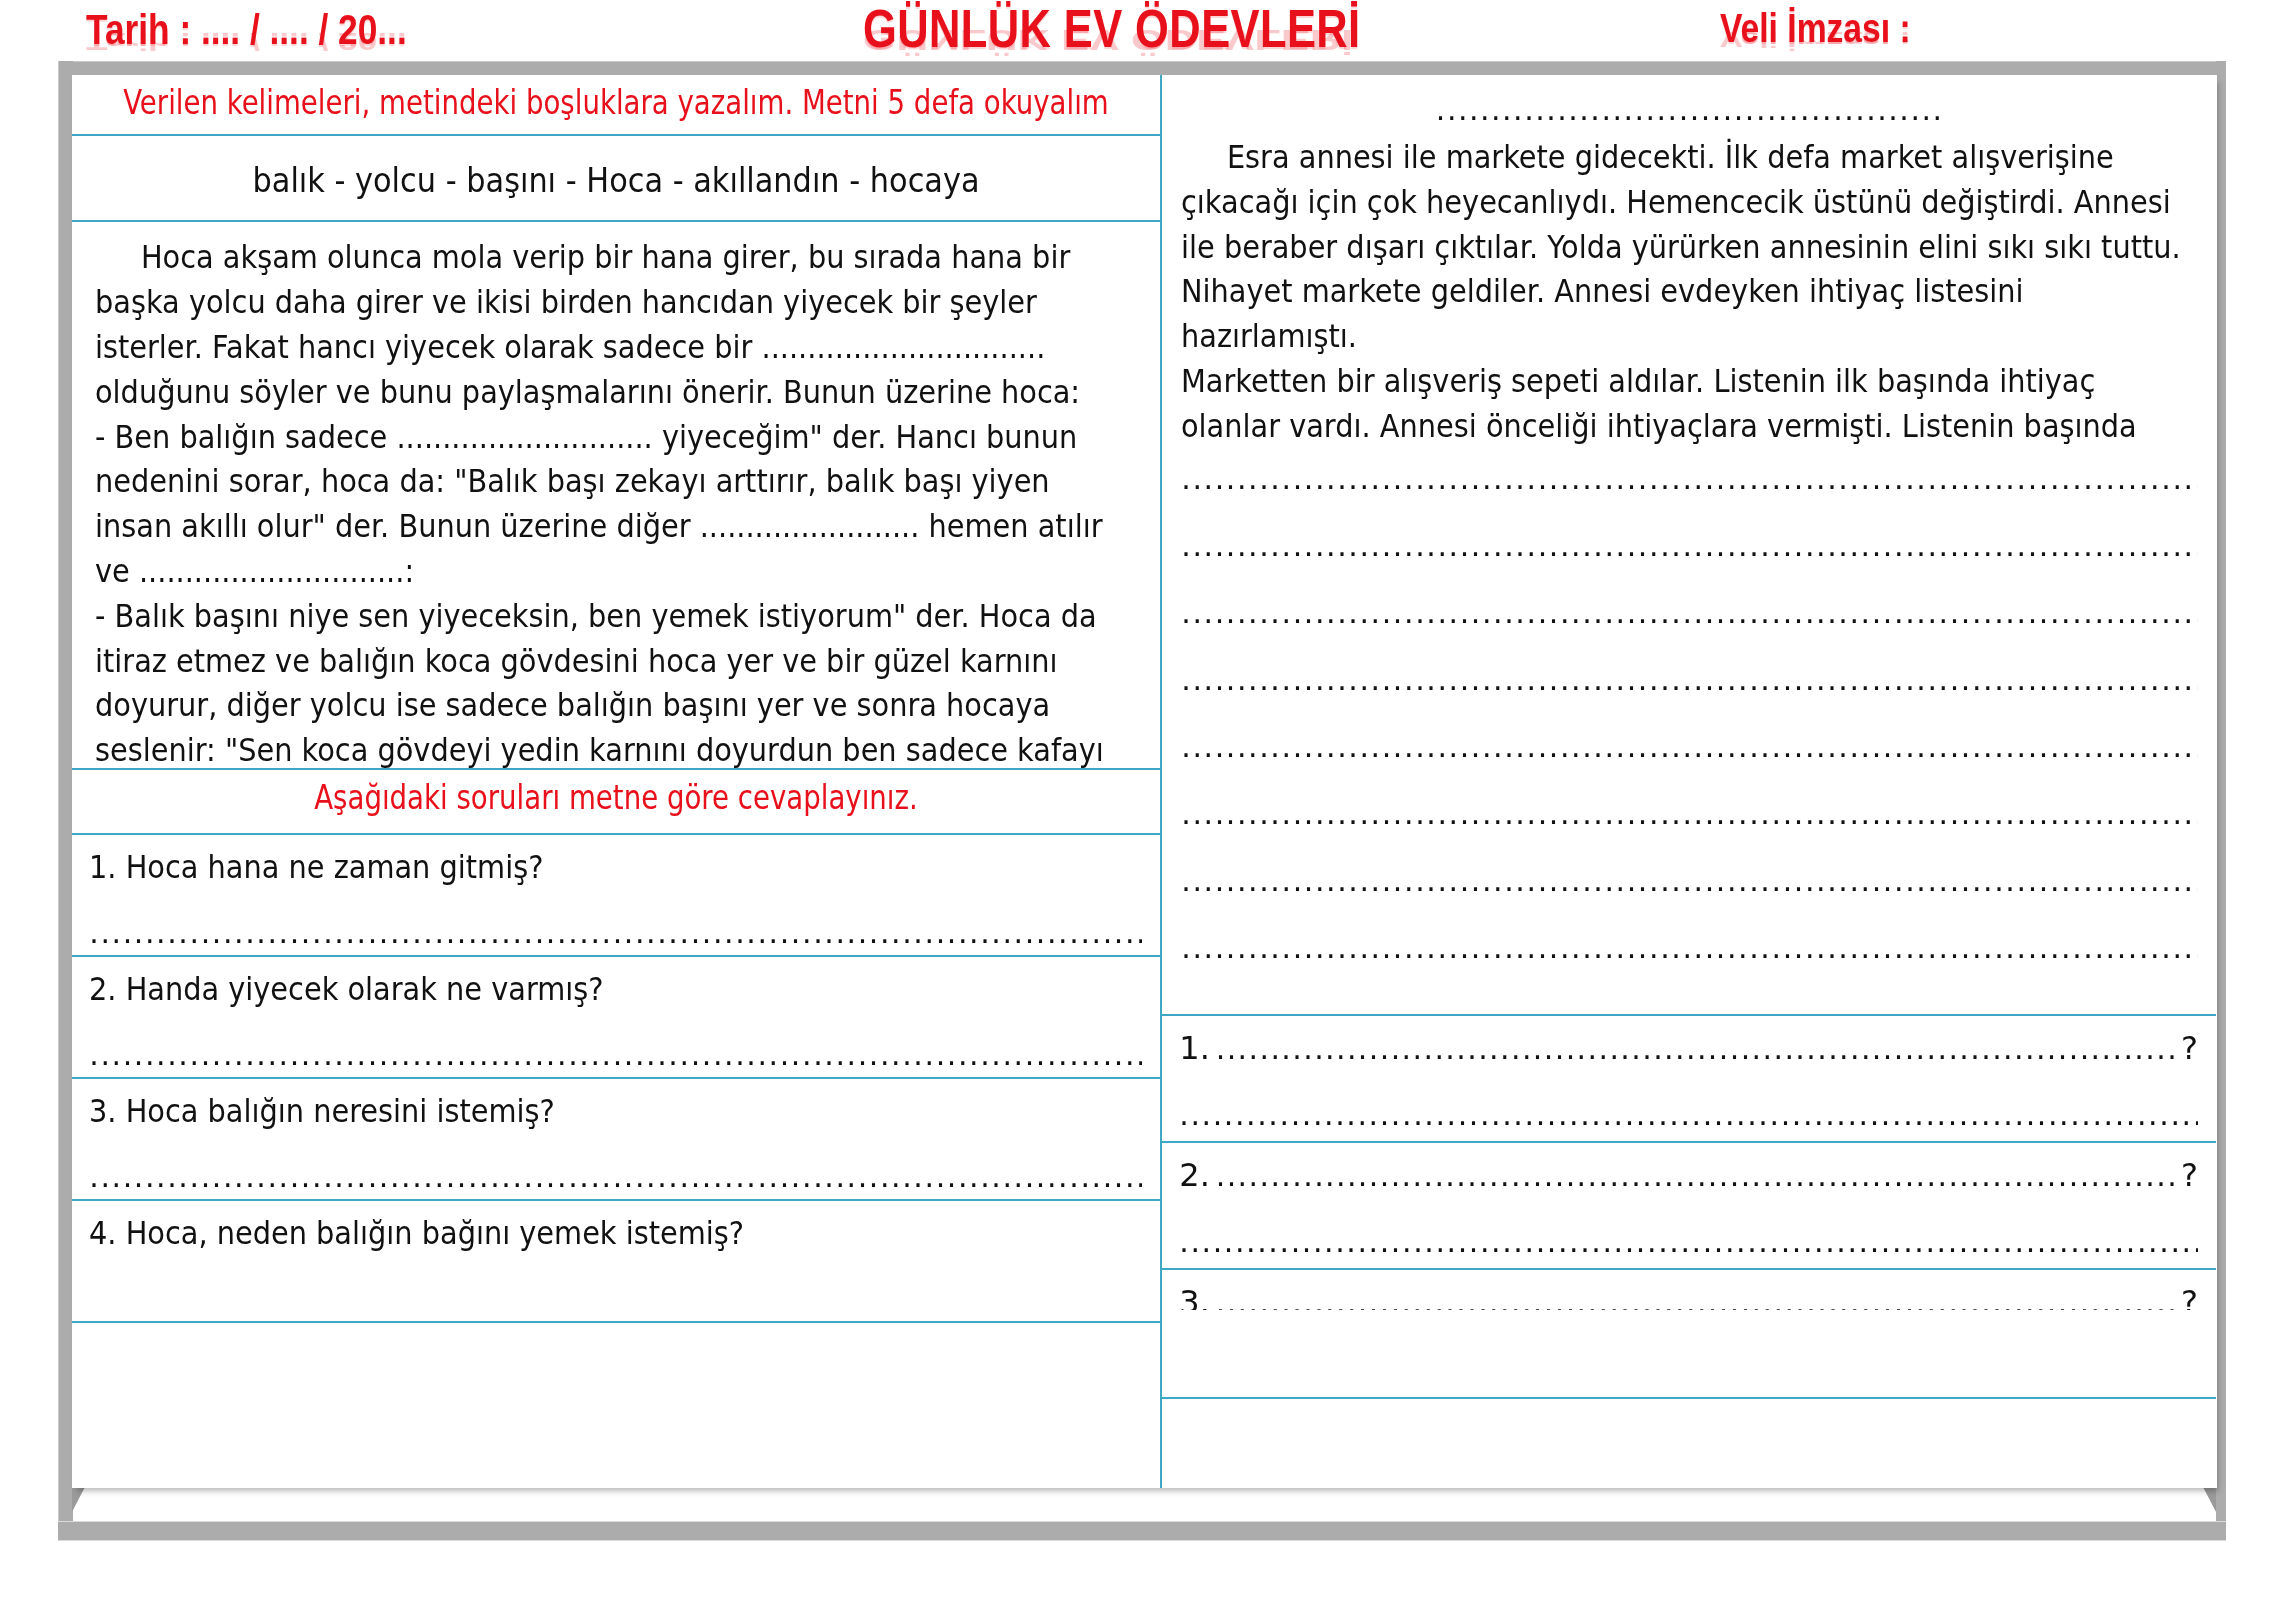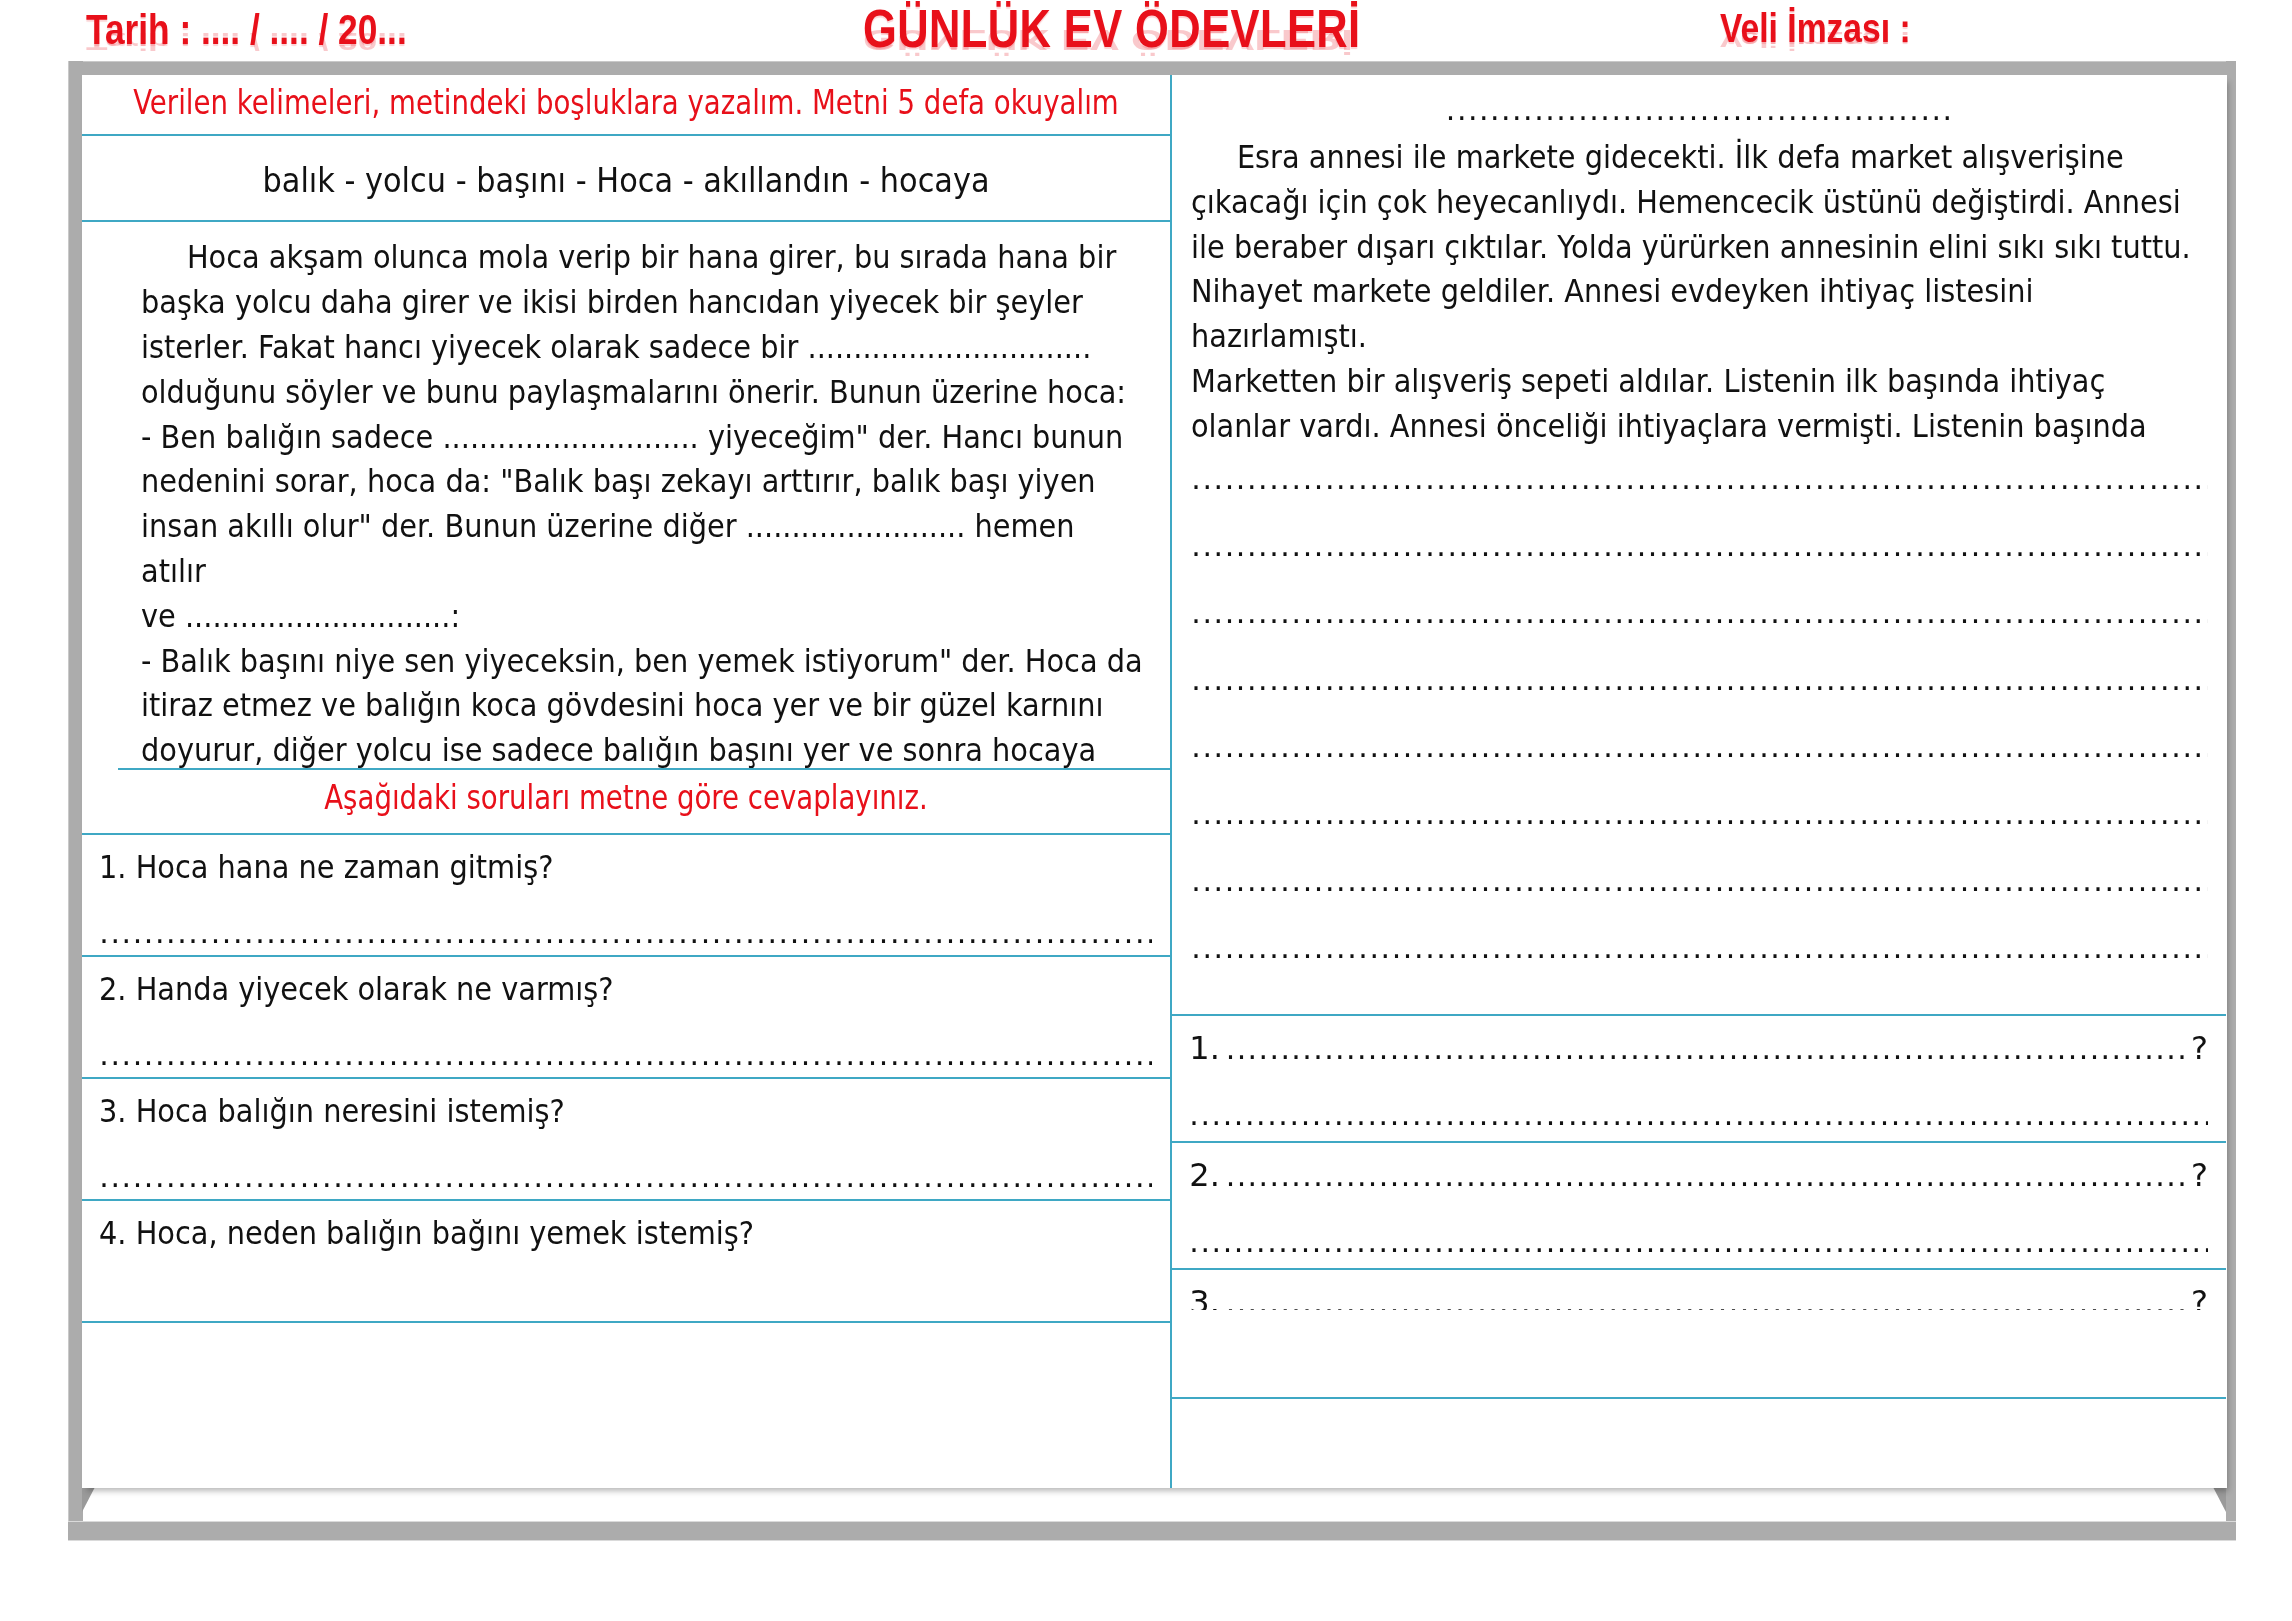--- a/index.html
+++ b/index.html
@@ -51,21 +51,21 @@
     transform-origin: left top;
     pointer-events: none;
   }
   .rf-date  { left: 86px;   top: 53px; font-size: 43px; }
   .rf-title { left: 863px;  top: 55px; font-size: 53px; }
   .rf-sign  { left: 1720px; top: 51px; font-size: 41px; }
 
   
   .frame {
     position: absolute;
-    left: 68px;
+    left: 58px;
     top: 61px;
     width: 2168px;
     height: 1480px;
   }
   .frame-bar-top {
     position: absolute;
     left: 0; top: 0;
     width: 2168px; height: 13.7px;
     background: #ACACAC;
     border-top: 1px solid #C9C9C9;
@@ -163,21 +163,21 @@
 
   .words {
     text-align: center;
     font-size: 33px;
     color: #111111;
     padding: 25.5px 7.8px 23.5px 7.8px;
     font-family: "DejaVu Sans", sans-serif;
     transform: scaleX(0.92);
   }
 
-  .story-cell { padding: 13.7px 21.6px 9.8px 23.5px; margin-left: 36px; }
+  .story-cell { padding: 13.7px 21.6px 9.8px 23.5px; }
   .story-cell .body-text { text-indent: 51px; }
 
   .story-right { padding: 3.9px 17.6px 5.9px 19.6px; }
 
   .qtext {
     font-size: 32px;
     color: #111111;
     font-family: "DejaVu Sans", sans-serif;
     transform: scaleX(0.9);
     transform-origin: left center;

